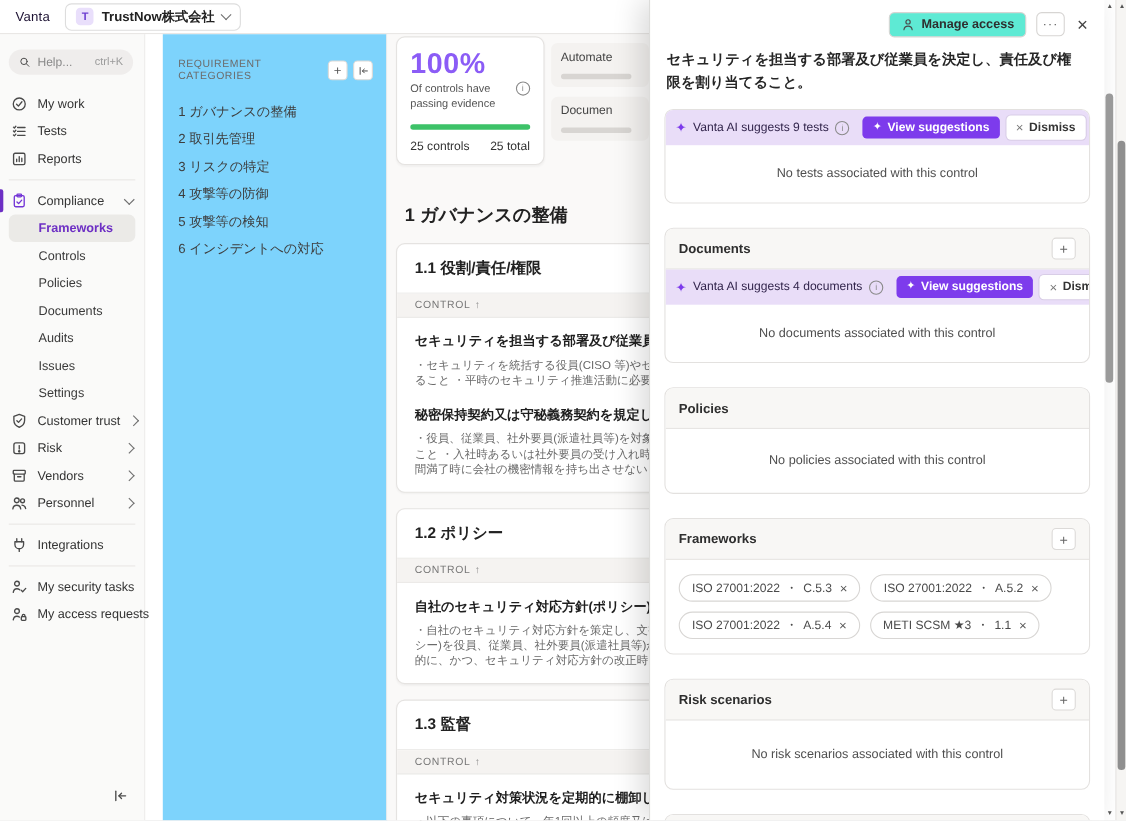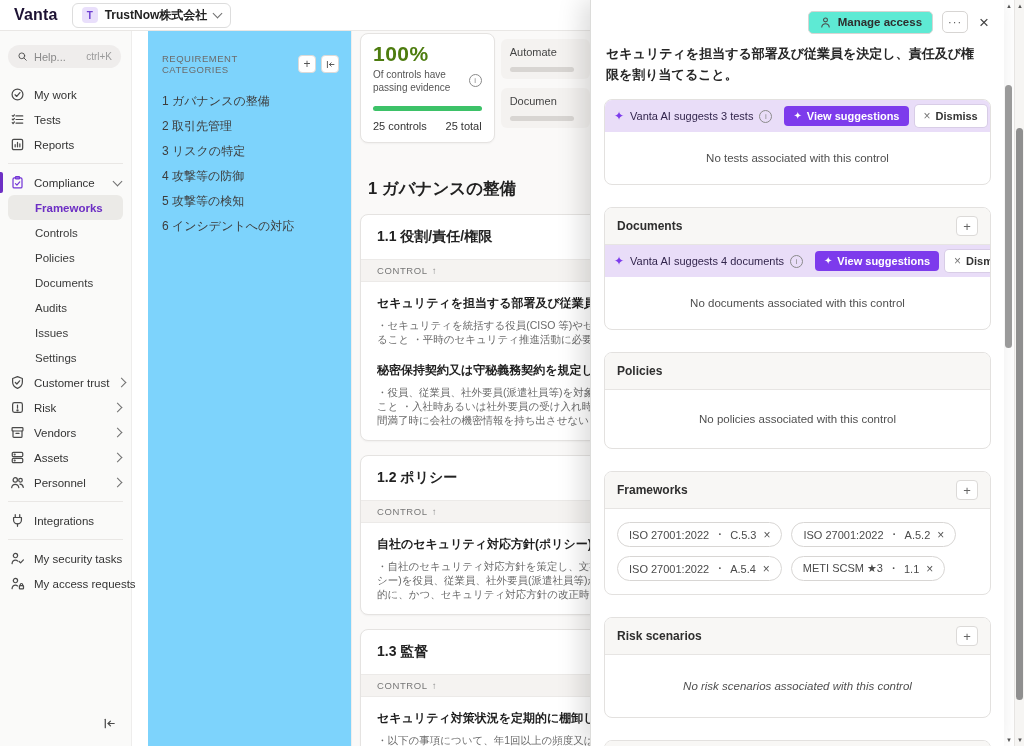--- a/index.html
+++ b/index.html
@@ -4,21 +4,21 @@
 <style>
   html,body{margin:0;padding:0;background:#e8e8e8;}
   .app{position:relative;width:1024px;height:746px;background:#fff;overflow:hidden;
        font-family:"Liberation Sans","DejaVu Sans",sans-serif;color:#222;}
   button{font-family:inherit;cursor:pointer;}
   .flex1{flex:1;}
 
   
   .topbar{position:absolute;left:0;top:0;width:590px;height:31px;background:#fff;
           border-bottom:1px solid #e9e7e5;display:flex;align-items:center;gap:14px;padding:0 0 0 14px;box-sizing:border-box;z-index:2;}
-  .logo{font-size:16px;font-weight:700;color:#1d1233;letter-spacing:.2px;}
+  .logo{font-size:12px;font-weight:400;color:#1d1233;letter-spacing:.2px;}
   .org{display:flex;align-items:center;gap:7px;border:1px solid #ddd;border-radius:6px;background:#fff;padding:3px 9px;}
   .org-avatar{width:16px;height:16px;border-radius:4px;background:#e9dffb;color:#6d3fd1;font-size:10px;font-weight:700;
               display:flex;align-items:center;justify-content:center;}
   .org-name{font-size:12px;font-weight:600;color:#222;}
   .chev{width:6px;height:6px;border-right:1.4px solid #6f6f6f;border-bottom:1.4px solid #6f6f6f;display:inline-block;flex:none;}
   .chev.d{transform:rotate(45deg);margin-top:-3px;}
   .chev.r{transform:rotate(-45deg);margin-left:auto;}
 
   
   .sidebar{position:absolute;left:0;top:31px;bottom:0;width:132px;background:#fafaf9;border-right:1px solid #eeedec;
@@ -43,21 +43,21 @@
   .cats-actions{margin-left:auto;display:flex;gap:5px;}
   .mini-btn{width:18px;height:18px;border:1px solid #dcdad8;border-radius:4px;background:#fff;color:#555;
             font-size:12px;line-height:1;display:flex;align-items:center;justify-content:center;padding:0;}
   .cat-item{font-size:12px;color:#3d3d3d;height:25px;display:flex;align-items:center;white-space:nowrap;}
 
   
   .main{position:absolute;left:352px;top:31px;bottom:0;width:238px;background:#faf9f8;overflow:hidden;box-sizing:border-box;padding:2px 0 0 8px;z-index:1;}
   .sumrow{display:flex;gap:6px;}
   .sumcard{position:relative;width:172px;box-sizing:border-box;background:#fff;border:1px solid #e5e3e1;border-radius:8px;
            box-shadow:0 1px 2px rgba(0,0,0,.04);padding:8px 12px 10px 12px;}
-  .pct{font-size:21px;font-weight:700;color:#4d7c0f;letter-spacing:.5px;}
+  .pct{font-size:26px;font-weight:700;color:#8b5cf6;letter-spacing:.5px;}
   .sub{font-size:10px;color:#555;width:104px;line-height:1.3;margin-top:2px;}
   .info{width:11px;height:11px;border:1px solid #8a8a8a;border-radius:50%;color:#8a8a8a;font-size:8px;
         display:inline-flex;align-items:center;justify-content:center;flex:none;}
   .info.abs{position:absolute;top:40px;right:12px;}
   .gbar{height:5px;border-radius:3px;background:#3dc268;margin-top:12px;}
   .counts{display:flex;justify-content:space-between;margin-top:9px;font-size:11px;color:#333;}
   .statcol{width:120px;}
   .stattile{background:#f4f2f0;border-radius:6px;padding:7px 9px;margin-bottom:9px;}
   .stattile:first-child{margin-top:6px;}
   .statlbl{font-size:11px;color:#444;white-space:nowrap;}
@@ -91,21 +91,21 @@
   .ai-banner{display:flex;align-items:center;gap:6px;background:#e9ddf8;padding:5px 9px;}
   .spark{color:#7d3bec;font-size:12px;line-height:1;}
   .spark.w{color:#fff;font-size:10px;}
   .ai-text{font-size:11px;color:#32254c;font-weight:500;white-space:nowrap;}
   .btn-view{display:flex;align-items:center;gap:5px;background:#7d3bec;color:#fff;border:none;border-radius:4px;
             padding:4px 9px;font-size:11px;font-weight:700;white-space:nowrap;}
   .btn-dismiss{display:flex;align-items:center;gap:5px;background:#fff;border:none;border-radius:4px;
                box-shadow:0 0 0 1px rgba(0,0,0,.07);padding:4px 9px;font-size:11px;font-weight:700;color:#333;white-space:nowrap;}
   .btn-dismiss .x{color:#777;font-weight:400;font-size:12px;}
   .empty{display:flex;align-items:center;justify-content:center;text-align:center;font-size:11.5px;color:#4f4f4f;}
-  .empty.h52{min-height:52px;} .empty.h58{min-height:58px;} .empty.h62{min-height:62px;font-style:italic;}
+  .empty.h52{min-height:52px;} .empty.h58{min-height:58px;} .empty.h62{min-height:62px;}
   .tags{display:flex;flex-wrap:wrap;gap:9px;padding:13px 12px;}
   .tag{display:inline-flex;align-items:center;gap:5px;border:1px solid #d8d6d4;border-radius:999px;background:#fff;
        padding:4px 11px;font-size:11px;color:#4a4a4a;white-space:nowrap;}
   .tag-x{color:#555;font-size:12px;margin-left:2px;cursor:pointer;}
 
   
   .sb{position:absolute;top:0;bottom:0;z-index:10;}
   .sb-inner{right:10px;width:10px;}
   .sb-outer{right:0;width:10px;background:#f6f5f3;border-left:1px solid #e7e5e3;box-sizing:border-box;}
   .thumb{position:absolute;border-radius:4px;background:#9a9a9a;}
@@ -211,30 +211,20 @@
       <span class="lbl">Risk</span>
       <span class="chev r"></span>
     </div>
     <div class="row">
       <svg class="ic" viewBox="0 0 16 16">
           <rect x="2.2" y="2.8" width="11.6" height="3.6" rx="0.8"></rect>
           <path d="M3.2 6.4v5.8a1 1 0 001 1h7.6a1 1 0 001-1V6.4"></path>
           <path d="M6.4 9h3.2"></path>
         </svg>
       <span class="lbl">Vendors</span>
-      <span class="chev r"></span>
-    </div>
-    <div class="row">
-      <svg class="ic" viewBox="0 0 16 16">
-          <rect x="2.4" y="2.6" width="11.2" height="4.4" rx="1.2"></rect>
-          <rect x="2.4" y="9" width="11.2" height="4.4" rx="1.2"></rect>
-          <circle cx="5" cy="4.8" r="0.5"></circle>
-          <circle cx="5" cy="11.2" r="0.5"></circle>
-        </svg>
-      <span class="lbl">Assets</span>
       <span class="chev r"></span>
     </div>
     <div class="row">
       <svg class="ic" viewBox="0 0 16 16">
           <circle cx="5.6" cy="5.2" r="2.3"></circle>
           <path d="M1.8 13.4c.3-2.2 1.9-3.5 3.8-3.5s3.5 1.3 3.8 3.5"></path>
           <circle cx="11.2" cy="5.6" r="1.9"></circle>
           <path d="M10.6 9.8c1.9.2 3.3 1.5 3.6 3.3"></path>
         </svg>
       <span class="lbl">Personnel</span>
@@ -384,21 +374,21 @@
       </button>
       <button class="btn-more">···</button>
       <button class="btn-close">×</button>
     </div>
 
     <div class="ptitle">セキュリティを担当する部署及び従業員を決定し、責任及び権限を割り当てること。</div>
 
     <section class="pcard">
       <div class="ai-banner">
         <span class="spark">✦</span>
-        <span class="ai-text">Vanta AI suggests 3 tests</span>
+        <span class="ai-text">Vanta AI suggests 9 tests</span>
         <span class="info">i</span>
         <span class="flex1"></span>
         <button class="btn-view">
             <span class="spark w">✦</span>
             <span>View suggestions</span>
           </button>
         <button class="btn-dismiss">
             <span class="x">×</span>
             <span>Dismiss</span>
           </button>

